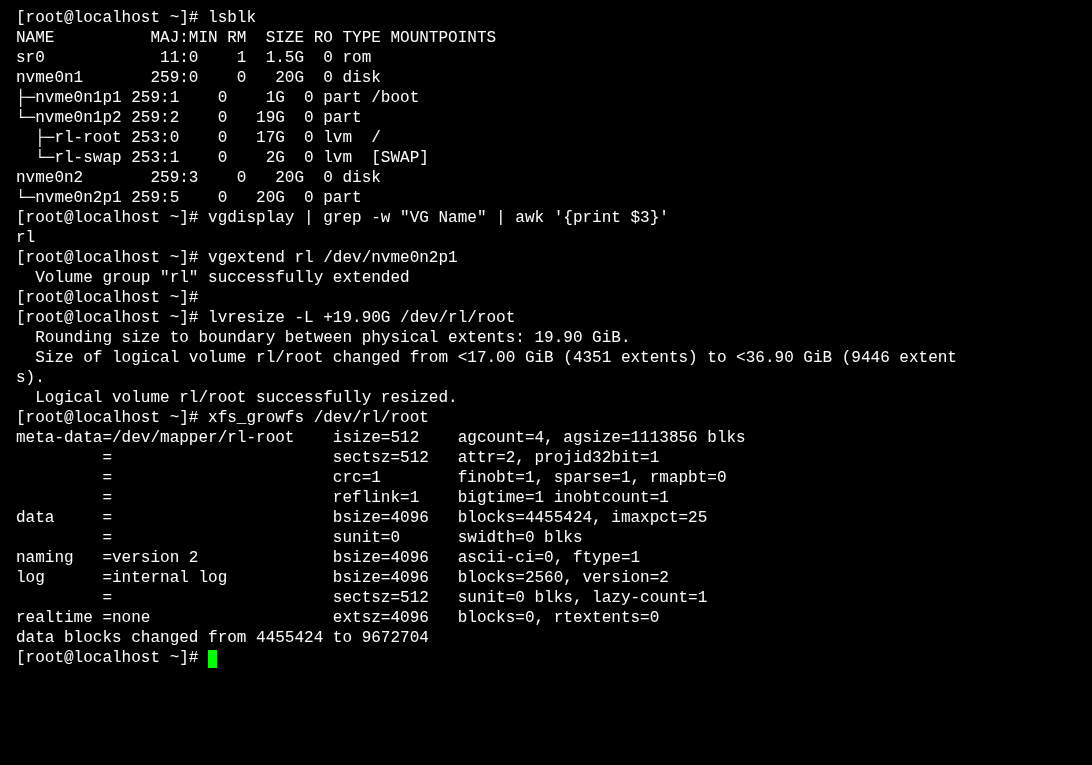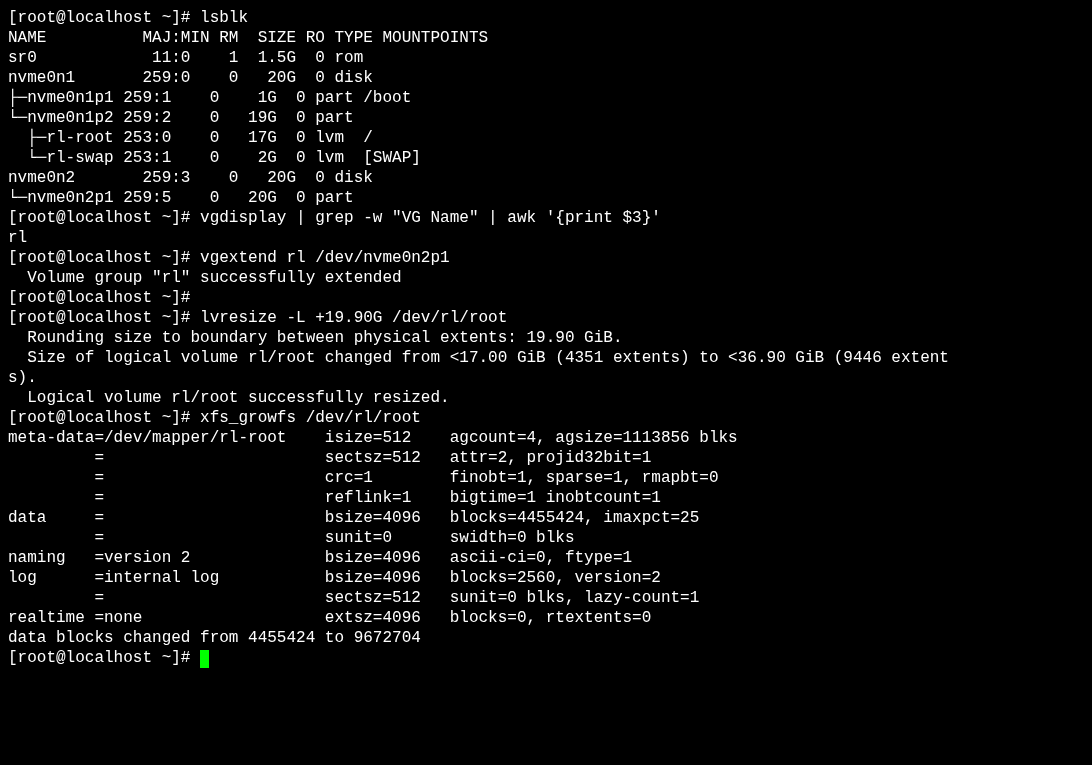--- a/index.html
+++ b/index.html
@@ -8,21 +8,21 @@
     background: #000;
     color: #fff;
     font-family: "Courier New", Courier, monospace;
     font-size: 16px;
     line-height: 20px;
     width: 1092px;
     height: 765px;
     overflow: hidden;
   }
   .terminal {
-    padding: 8px 8px;
+    padding: 8px 16px;
     white-space: pre;
   }
   .cursor {
     display: inline-block;
     width: 9px;
     height: 18px;
     background: #00ff00;
     vertical-align: text-bottom;
     margin-bottom: -1px;
   }

